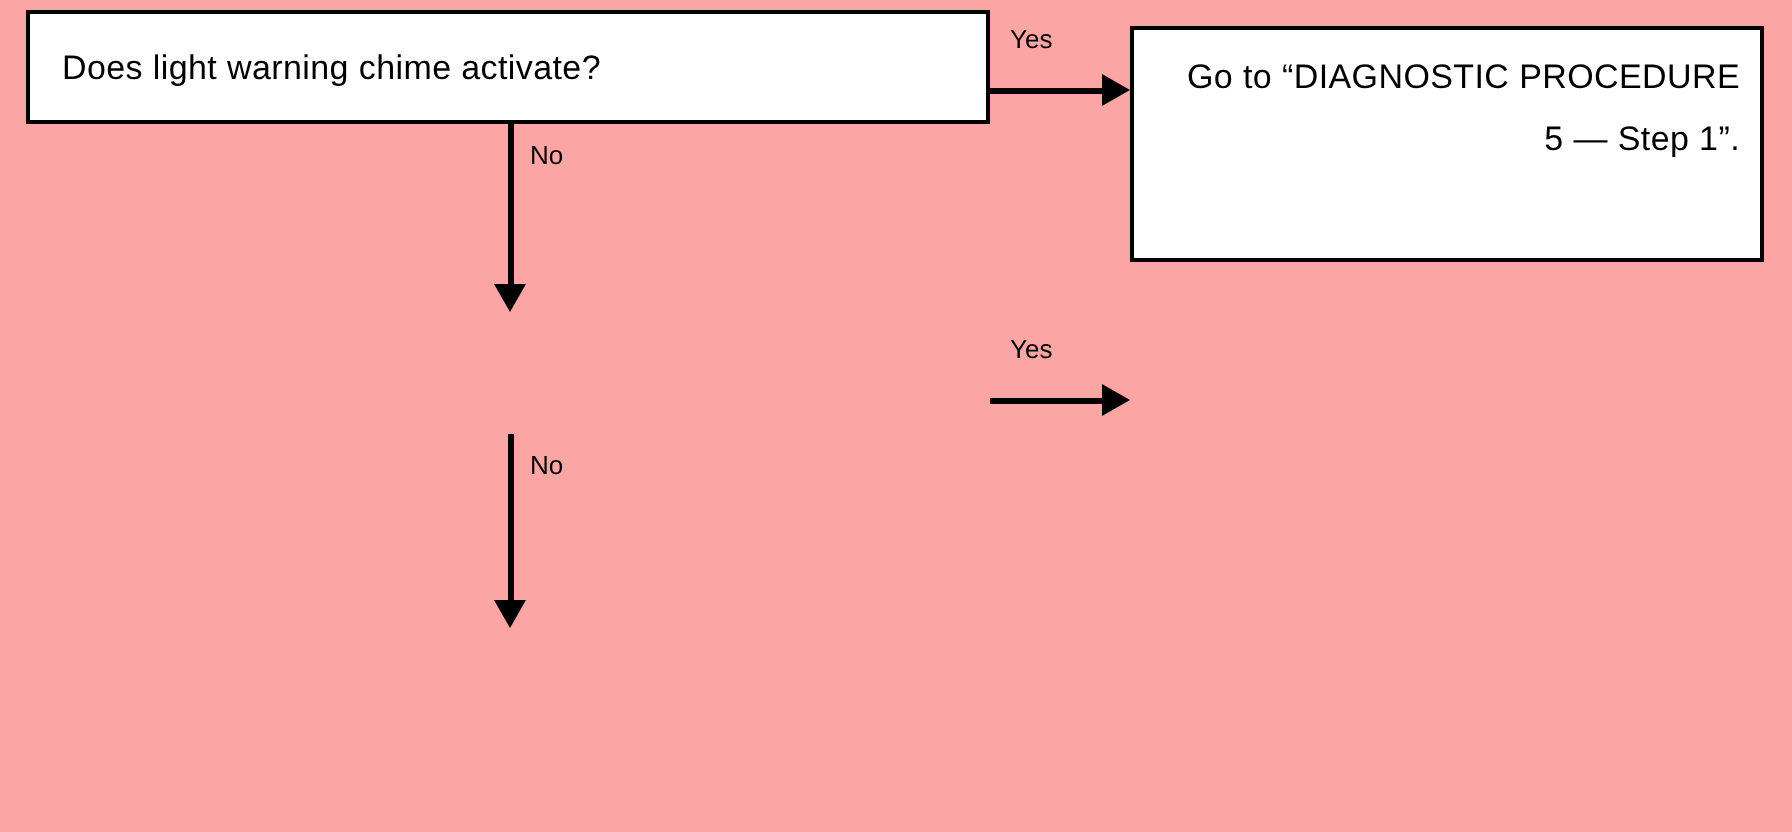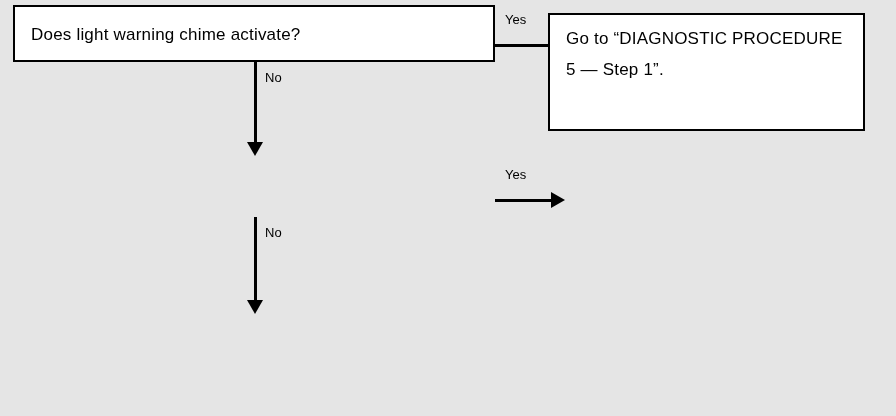--- a/index.html
+++ b/index.html
@@ -9,21 +9,21 @@
     background: #ffffff;
   }
   body {
     font-family: "Liberation Sans", sans-serif;
     color: #000000;
   }
   #flowchart {
     position: relative;
     width: 896px;
     height: 416px;
-    background: #e5e5e5;
+    background: #fca5a5;
     overflow: hidden;
   }
 
   
   .box {
     position: absolute;
     box-sizing: border-box;
     border: 2px solid #000000;
     background: #ffffff;
   }
@@ -42,21 +42,21 @@
     transform: translateY(-50%);
   }
   .box-text.multi {
     top: 8px;
   }
 
   
   #box-q1     { left: 13px;  top: 5px;   width: 482px; height: 57px; }
   #box-q2     { left: 13px;  top: 160px; width: 482px; height: 57px; }
   #box-step3  { left: 13px;  top: 320px; width: 482px; height: 84px; }
-  #box-step1  { left: 548px; top: 13px;  width: 317px; height: 118px; }
+  #box-step1  { left: 565px; top: 13px;  width: 317px; height: 118px; text-align: right; }
   #box-step2  { left: 565px; top: 162px; width: 317px; height: 125px; }
 
   
   .hline {
     position: absolute;
     height: 3px;
     background: #000000;
   }
   .vline {
     position: absolute;

